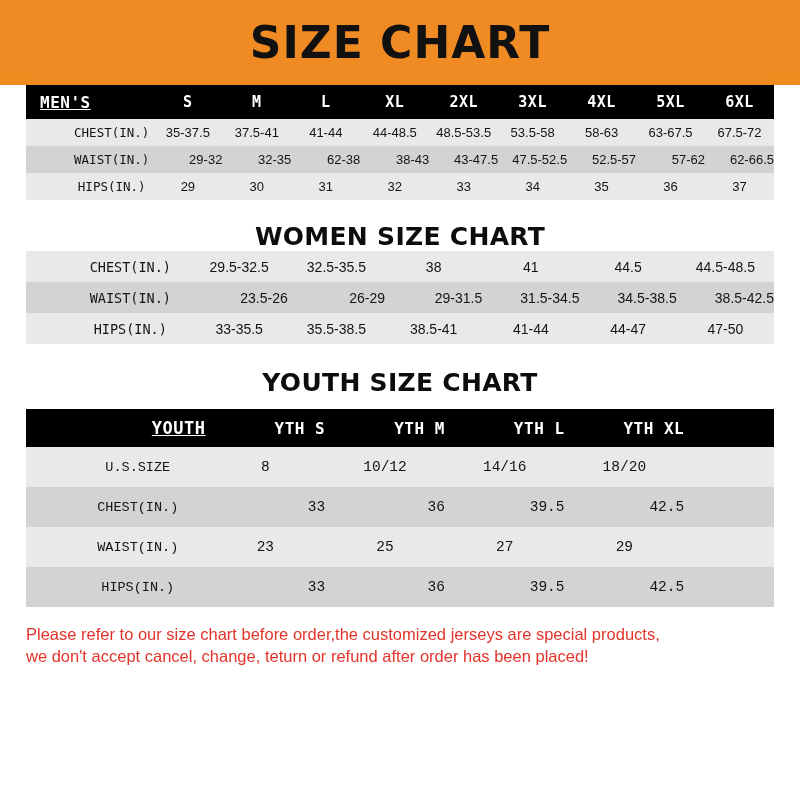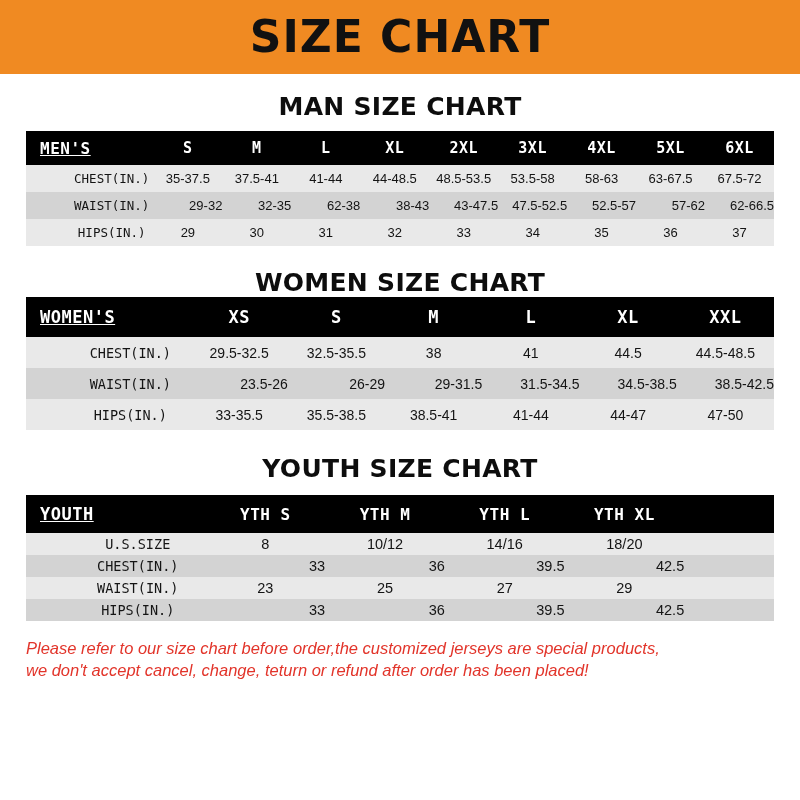--- a/index.html
+++ b/index.html
@@ -26,21 +26,21 @@
     top: 0;
     width: 28px;
     height: 74px;
     background: #f08a22;
   }
   .rail-left { left: 0; }
   .rail-right { right: 0; }
 
   .banner {
     position: relative;
-    height: 74px;
+    height: 85px;
     background: #ee8c1f;
     display: flex;
     align-items: center;
     justify-content: center;
   }
   .banner-inner {
     position: absolute;
     left: 28px;
     right: 28px;
     top: 0;
@@ -122,51 +122,50 @@
   .row-light td { background: #e9e9e9; }
   .row-dark td { background: #d3d3d3; text-align: right; }
 
   
   .women .hdr-row td { height: 40px; font-size: 17px; }
   .women .hdr-row td.first { font-size: 17px; }
   .women .data-row td { height: 31px; font-size: 14px; }
   .women .data-row td.first { font-size: 13.5px; }
 
   
-  .youth .hdr-row td { height: 38px; font-size: 16px; }
+  .youth .hdr-row td { height: 38px; font-size: 16px; text-align: right; }
   .youth .hdr-row td.first { font-size: 17px; }
-  .youth .data-row td { height: 22px; font-size: 14.5px; }
+  .youth .data-row td { height: 40px; font-size: 14.5px; font-family: Liberation Mono, monospace; }
   .youth .data-row td.first { font-size: 13.5px; }
 
   .notice {
     margin: 16px 26px 0;
     color: #e2342a;
     font-family: "Liberation Sans", sans-serif;
     font-size: 16.5px;
     line-height: 1.35;
     text-align: left;
   }
-  .notice div { white-space: nowrap; font-style: italic; }
+  .notice div { white-space: nowrap; }
 </style>
 </head>
 <body>
 
 <div class="page">
 
   <div class="banner">
     <div class="rail rail-left"></div>
     <div class="rail rail-right"></div>
     <div class="banner-inner">
       <div class="banner-title">SIZE CHART</div>
     </div>
   </div>
 
   <div class="content">
 
-    <div class="section-title t1">MAN SIZE CHART</div>
     <table class="men">
       <colgroup>
         <col style="width:17%">
           <col style="width:9.2%">
           <col style="width:9.2%">
           <col style="width:9.2%">
           <col style="width:9.2%">
           <col style="width:9.2%">
           <col style="width:9.2%">
           <col style="width:9.2%">
@@ -230,29 +229,20 @@
       <colgroup>
         <col style="width:22%">
           <col style="width:13%">
           <col style="width:13%">
           <col style="width:13%">
           <col style="width:13%">
           <col style="width:13%">
           <col style="width:13%">
       </colgroup>
       <tbody>
-        <tr class="hdr-row">
-          <td class="first">WOMEN'S</td>
-          <td>XS</td>
-          <td>S</td>
-          <td>M</td>
-          <td>L</td>
-          <td>XL</td>
-          <td>XXL</td>
-        </tr>
         <tr class="data-row row-light">
           <td class="first">CHEST(IN.)</td>
           <td>29.5-32.5</td>
           <td>32.5-35.5</td>
           <td>38</td>
           <td>41</td>
           <td>44.5</td>
           <td>44.5-48.5</td>
         </tr>
         <tr class="data-row row-dark">

